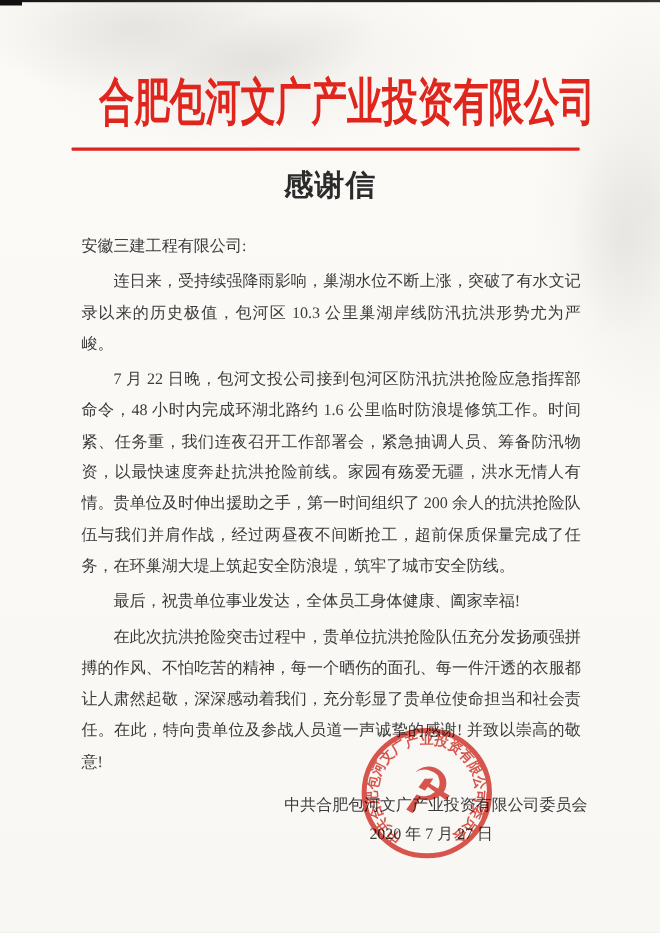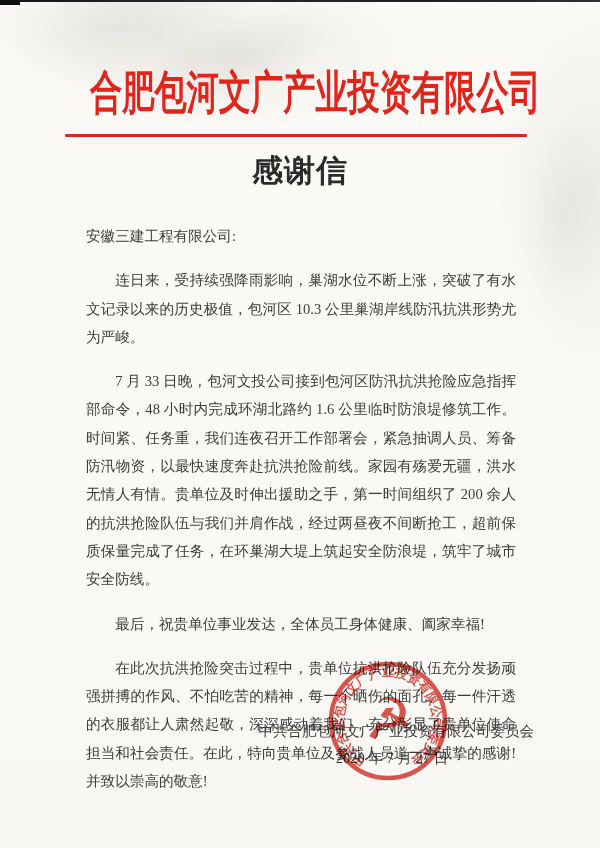--- a/index.html
+++ b/index.html
@@ -38,30 +38,30 @@
     color:#e0251c;
     transform:scaleX(0.70);transform-origin:50% 50%;
   }
   .red-rule{
     position:absolute;top:134px;left:65px;width:462px;height:3px;
     background:#dd2420;border-radius:1px;
   }
   .letter-title{
     position:absolute;top:150px;left:0;width:600px;
     text-align:center;
-    font-size:31px;font-weight:bold;letter-spacing:1px;
+    font-size:27px;font-weight:bold;letter-spacing:1px;
     color:#2b2b2b;
   }
   .letter-body{
     position:absolute;top:206px;left:70px;width:462px;
     font-size:14.6px;line-height:28.3px;
     text-align:justify;
     color:#3b3b3b;
   }
-  .letter-body p{margin:16px;padding:0;}
+  .letter-body p{margin:4px;padding:0;}
   .letter-body p.para{text-indent:2em;}
   .signature{
     position:absolute;top:722px;right:66px;
     font-size:14.5px;color:#3b3b3b;white-space:nowrap;
   }
   .sign-date{
     position:absolute;top:749px;left:292px;width:200px;
     text-align:center;font-size:14.5px;color:#3b3b3b;white-space:nowrap;
   }
   .stamp{
@@ -92,21 +92,21 @@
 
   <div class="letterhead">合肥包河文广产业投资有限公司</div>
 
   <div class="red-rule"></div>
 
   <div class="letter-title">感谢信</div>
 
   <div class="letter-body">
     <p class="salutation">安徽三建工程有限公司:</p>
     <p class="para">连日来，受持续强降雨影响，巢湖水位不断上涨，突破了有水文记录以来的历史极值，包河区 10.3 公里巢湖岸线防汛抗洪形势尤为严峻。</p>
-    <p class="para">7 月 33 日晚，包河文投公司接到包河区防汛抗洪抢险应急指挥部命令，48 小时内完成环湖北路约 1.6 公里临时防浪堤修筑工作。时间紧、任务重，我们连夜召开工作部署会，紧急抽调人员、筹备防汛物资，以最快速度奔赴抗洪抢险前线。家园有殇爱无疆，洪水无情人有情。贵单位及时伸出援助之手，第一时间组织了 200 余人的抗洪抢险队伍与我们并肩作战，经过两昼夜不间断抢工，超前保质保量完成了任务，在环巢湖大堤上筑起安全防浪堤，筑牢了城市安全防线。</p>
+    <p class="para">7 月 22 日晚，包河文投公司接到包河区防汛抗洪抢险应急指挥部命令，48 小时内完成环湖北路约 1.6 公里临时防浪堤修筑工作。时间紧、任务重，我们连夜召开工作部署会，紧急抽调人员、筹备防汛物资，以最快速度奔赴抗洪抢险前线。家园有殇爱无疆，洪水无情人有情。贵单位及时伸出援助之手，第一时间组织了 200 余人的抗洪抢险队伍与我们并肩作战，经过两昼夜不间断抢工，超前保质保量完成了任务，在环巢湖大堤上筑起安全防浪堤，筑牢了城市安全防线。</p>
     <p class="para">最后，祝贵单位事业发达，全体员工身体健康、阖家幸福!</p>
     <p class="para">在此次抗洪抢险突击过程中，贵单位抗洪抢险队伍充分发扬顽强拼搏的作风、不怕吃苦的精神，每一个晒伤的面孔、每一件汗透的衣服都让人肃然起敬，深深感动着我们，充分彰显了贵单位使命担当和社会责任。在此，特向贵单位及参战人员道一声诚挚的感谢! 并致以崇高的敬意!</p>
   </div>
 
   <div class="signature">中共合肥包河文广产业投资有限公司委员会</div>
 
   <div class="sign-date">2020 年 7 月 27 日</div>
 
   <svg class="stamp" width="130" height="130" viewBox="0 0 130 130" aria-hidden="true">
     <defs>

